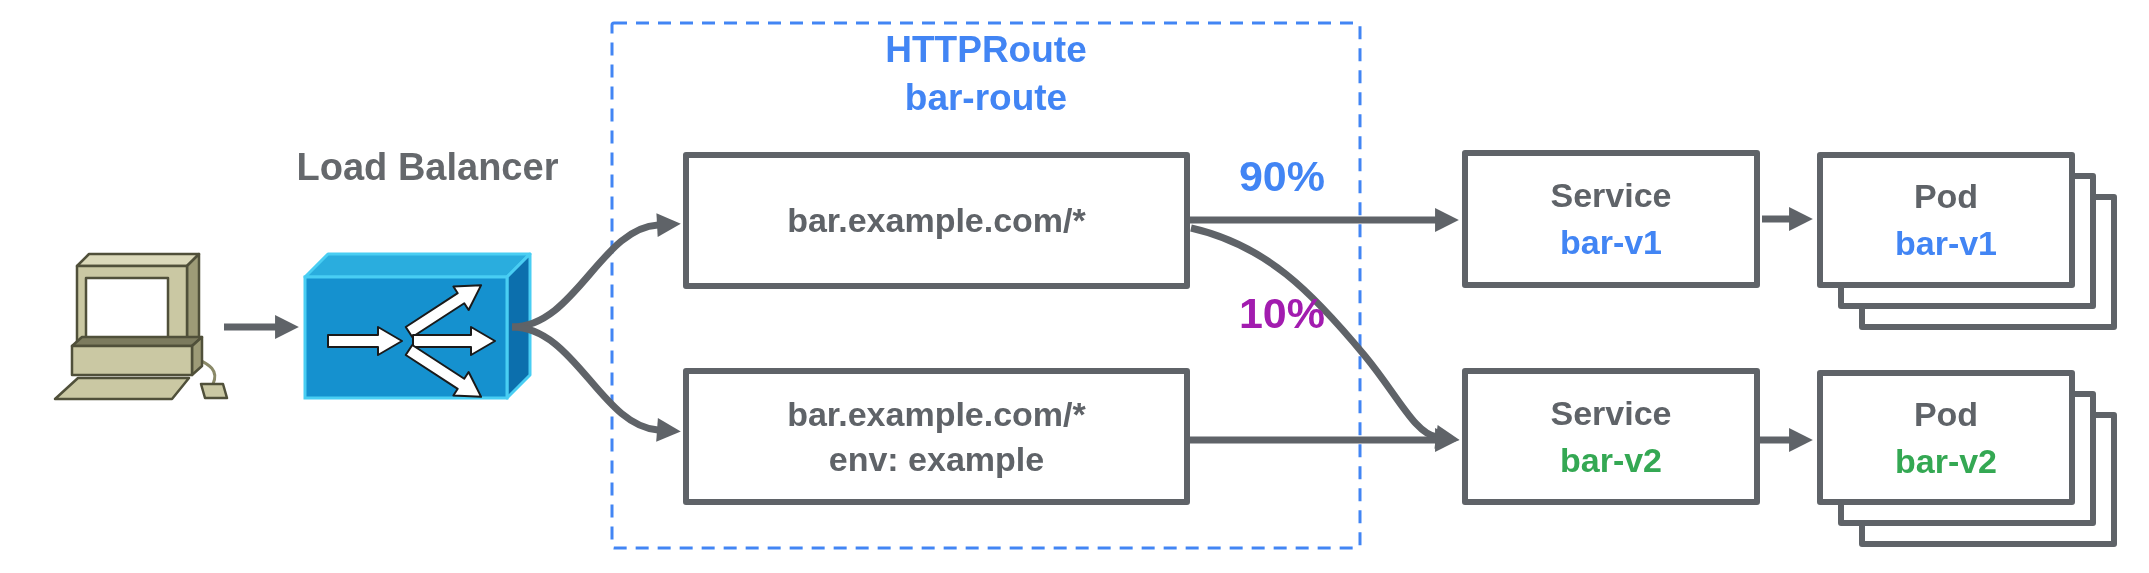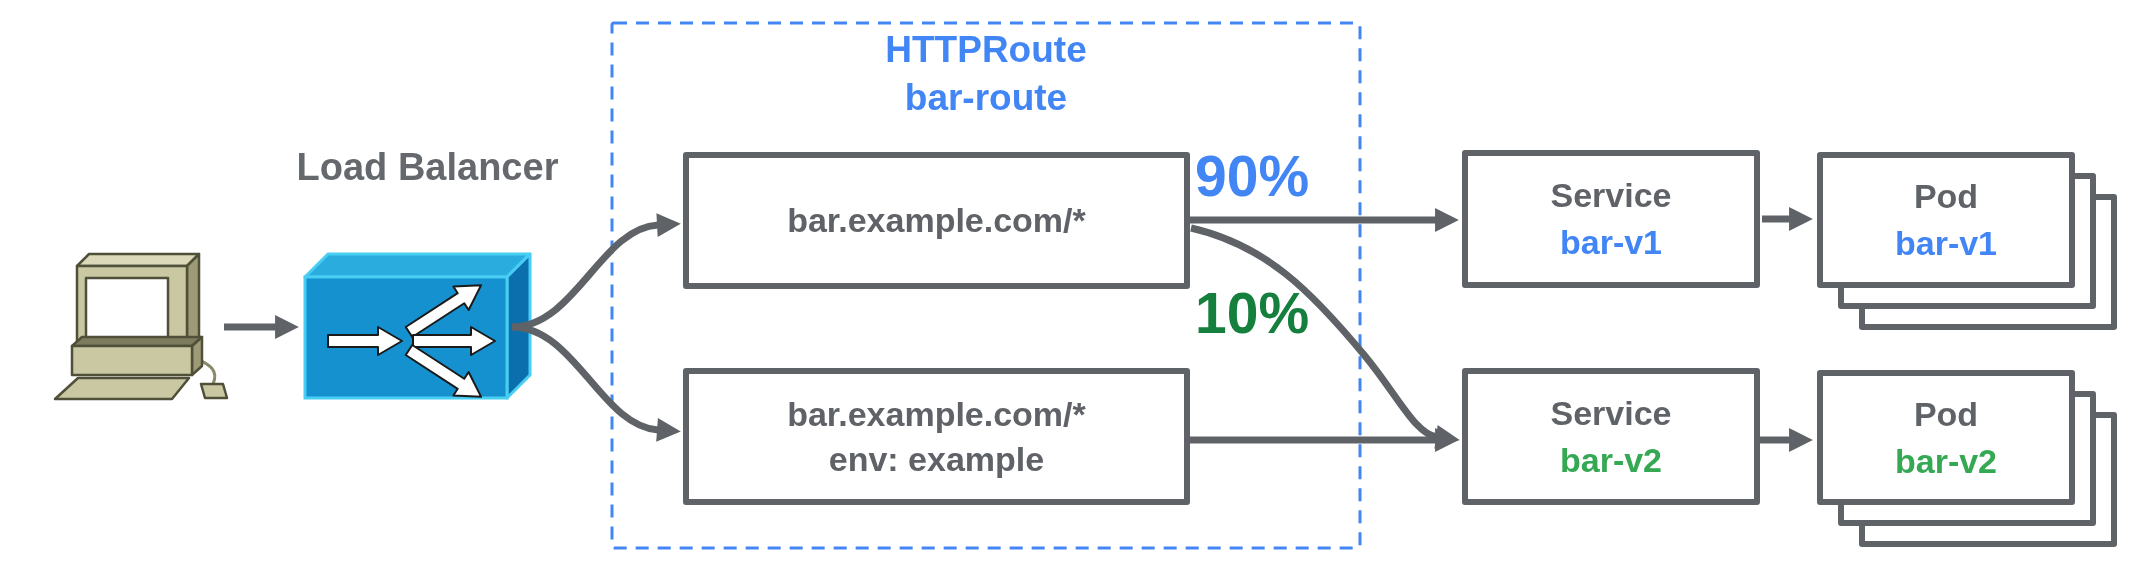--- a/index.html
+++ b/index.html
@@ -48,22 +48,22 @@
     background: #ffffff;
     border: 6px solid #5f6368;
     border-radius: 3px;
     width: 258px;
   }
   .p1-l2 { left: 1838px; top: 173px; height: 136px; z-index: 5; }
   .p1-l3 { left: 1859px; top: 194px; height: 136px; z-index: 4; }
   .p2-l2 { left: 1838px; top: 391px; height: 135px; z-index: 5; }
   .p2-l3 { left: 1859px; top: 412px; height: 135px; z-index: 4; }
   .weight-label {
-    width: 130px; height: 46px; text-align: left;
-    font-size: 57px; font-weight: bold; line-height: 46px; z-index: 3;
+    width: 130px; height: 46px; text-align: right;
+    font-size: 43px; font-weight: bold; line-height: 46px; z-index: 3;
   }
   .w90 { left: 1195px; top: 153px; }
   .w10 { left: 1195px; top: 290px; }
 </style>
 </head>
 <body>
 
 <div id="canvas">
 
   <svg id="shapes" viewBox="0 0 2149 573">
@@ -133,21 +133,21 @@
   <div class="abs node-box rule-box-1">
     <div>bar.example.com/*</div>
   </div>
 
   <div class="abs node-box rule-box-2">
     <div>bar.example.com/*</div>
     <div>env: example</div>
   </div>
 
   <div class="abs weight-label w90" style="color: rgb(66, 133, 244);">90%</div>
-  <div class="abs weight-label w10" style="color: #15803d;">10%</div>
+  <div class="abs weight-label w10" style="color: #a21caf;">10%</div>
 
   <div class="abs node-box svc-box-1">
     <div>Service</div>
     <div style="color: rgb(66, 133, 244);">bar-v1</div>
   </div>
 
   <div class="abs node-box svc-box-2">
     <div>Service</div>
     <div style="color: rgb(52, 168, 83);">bar-v2</div>
   </div>

